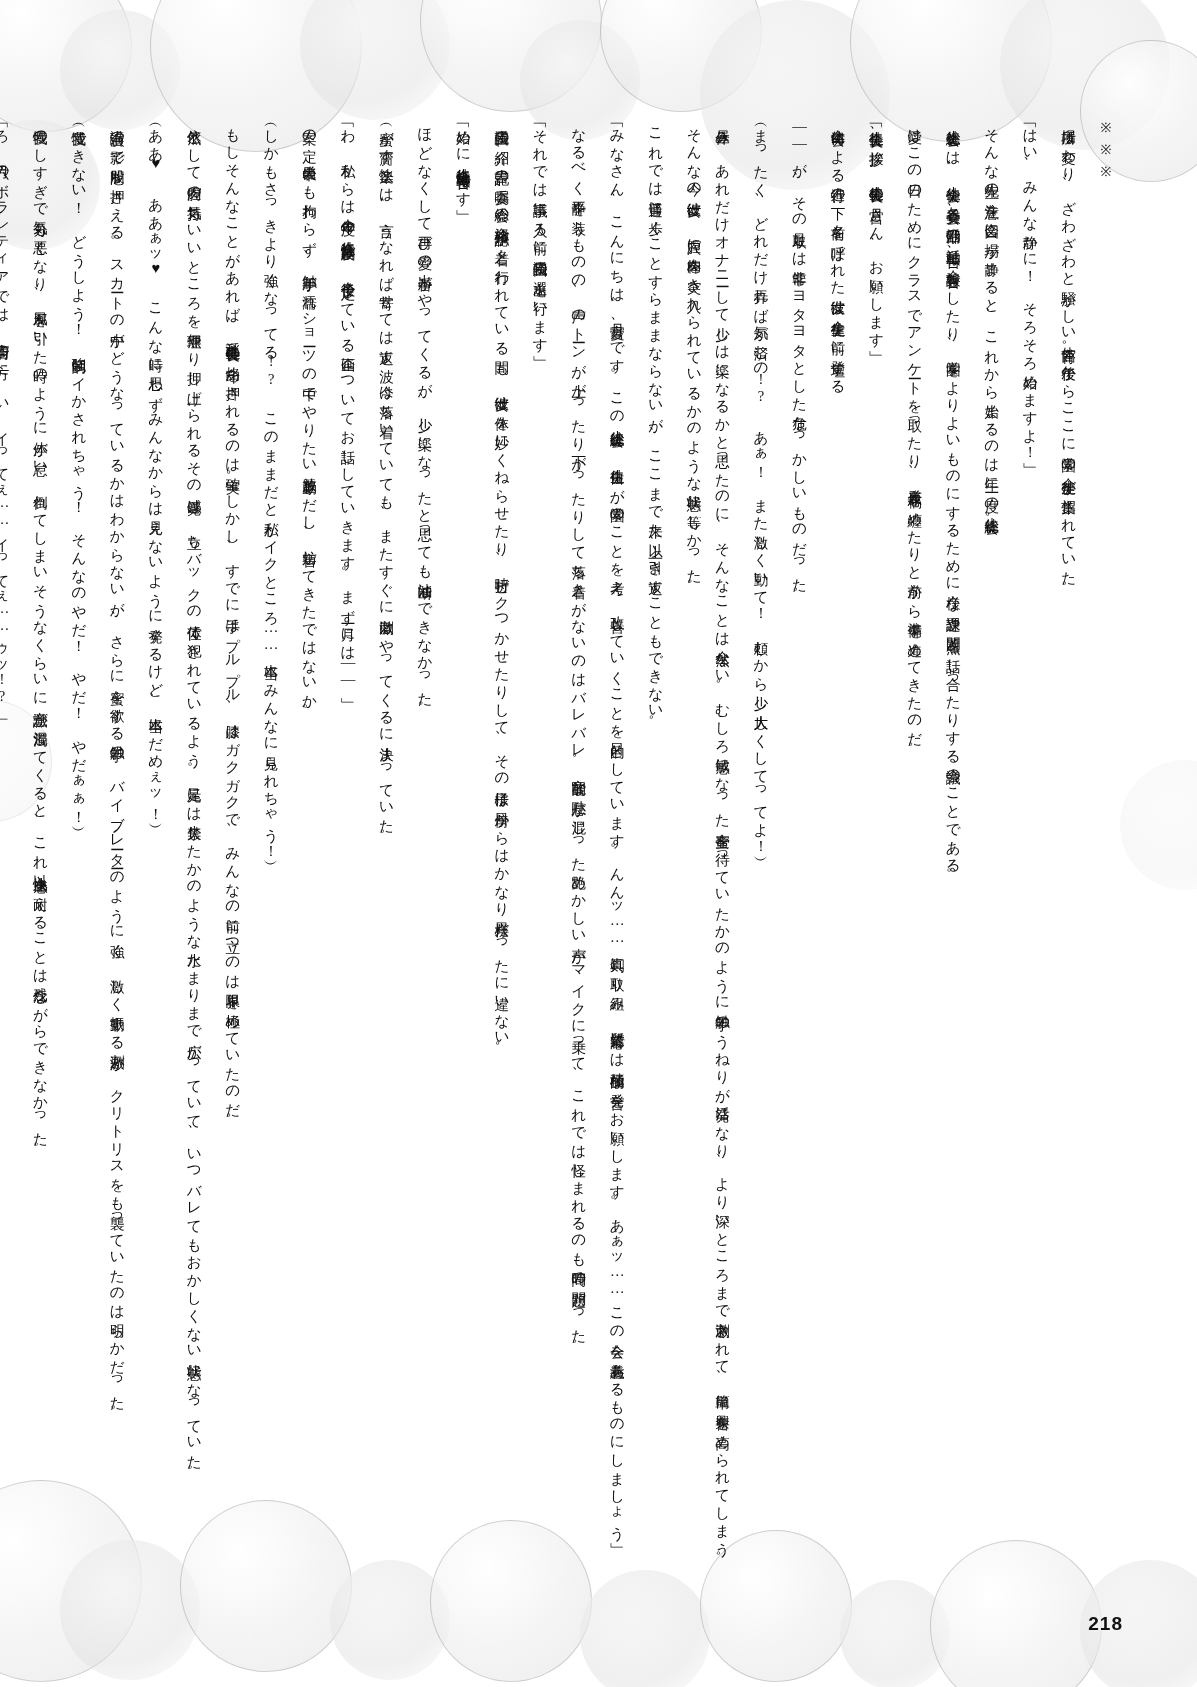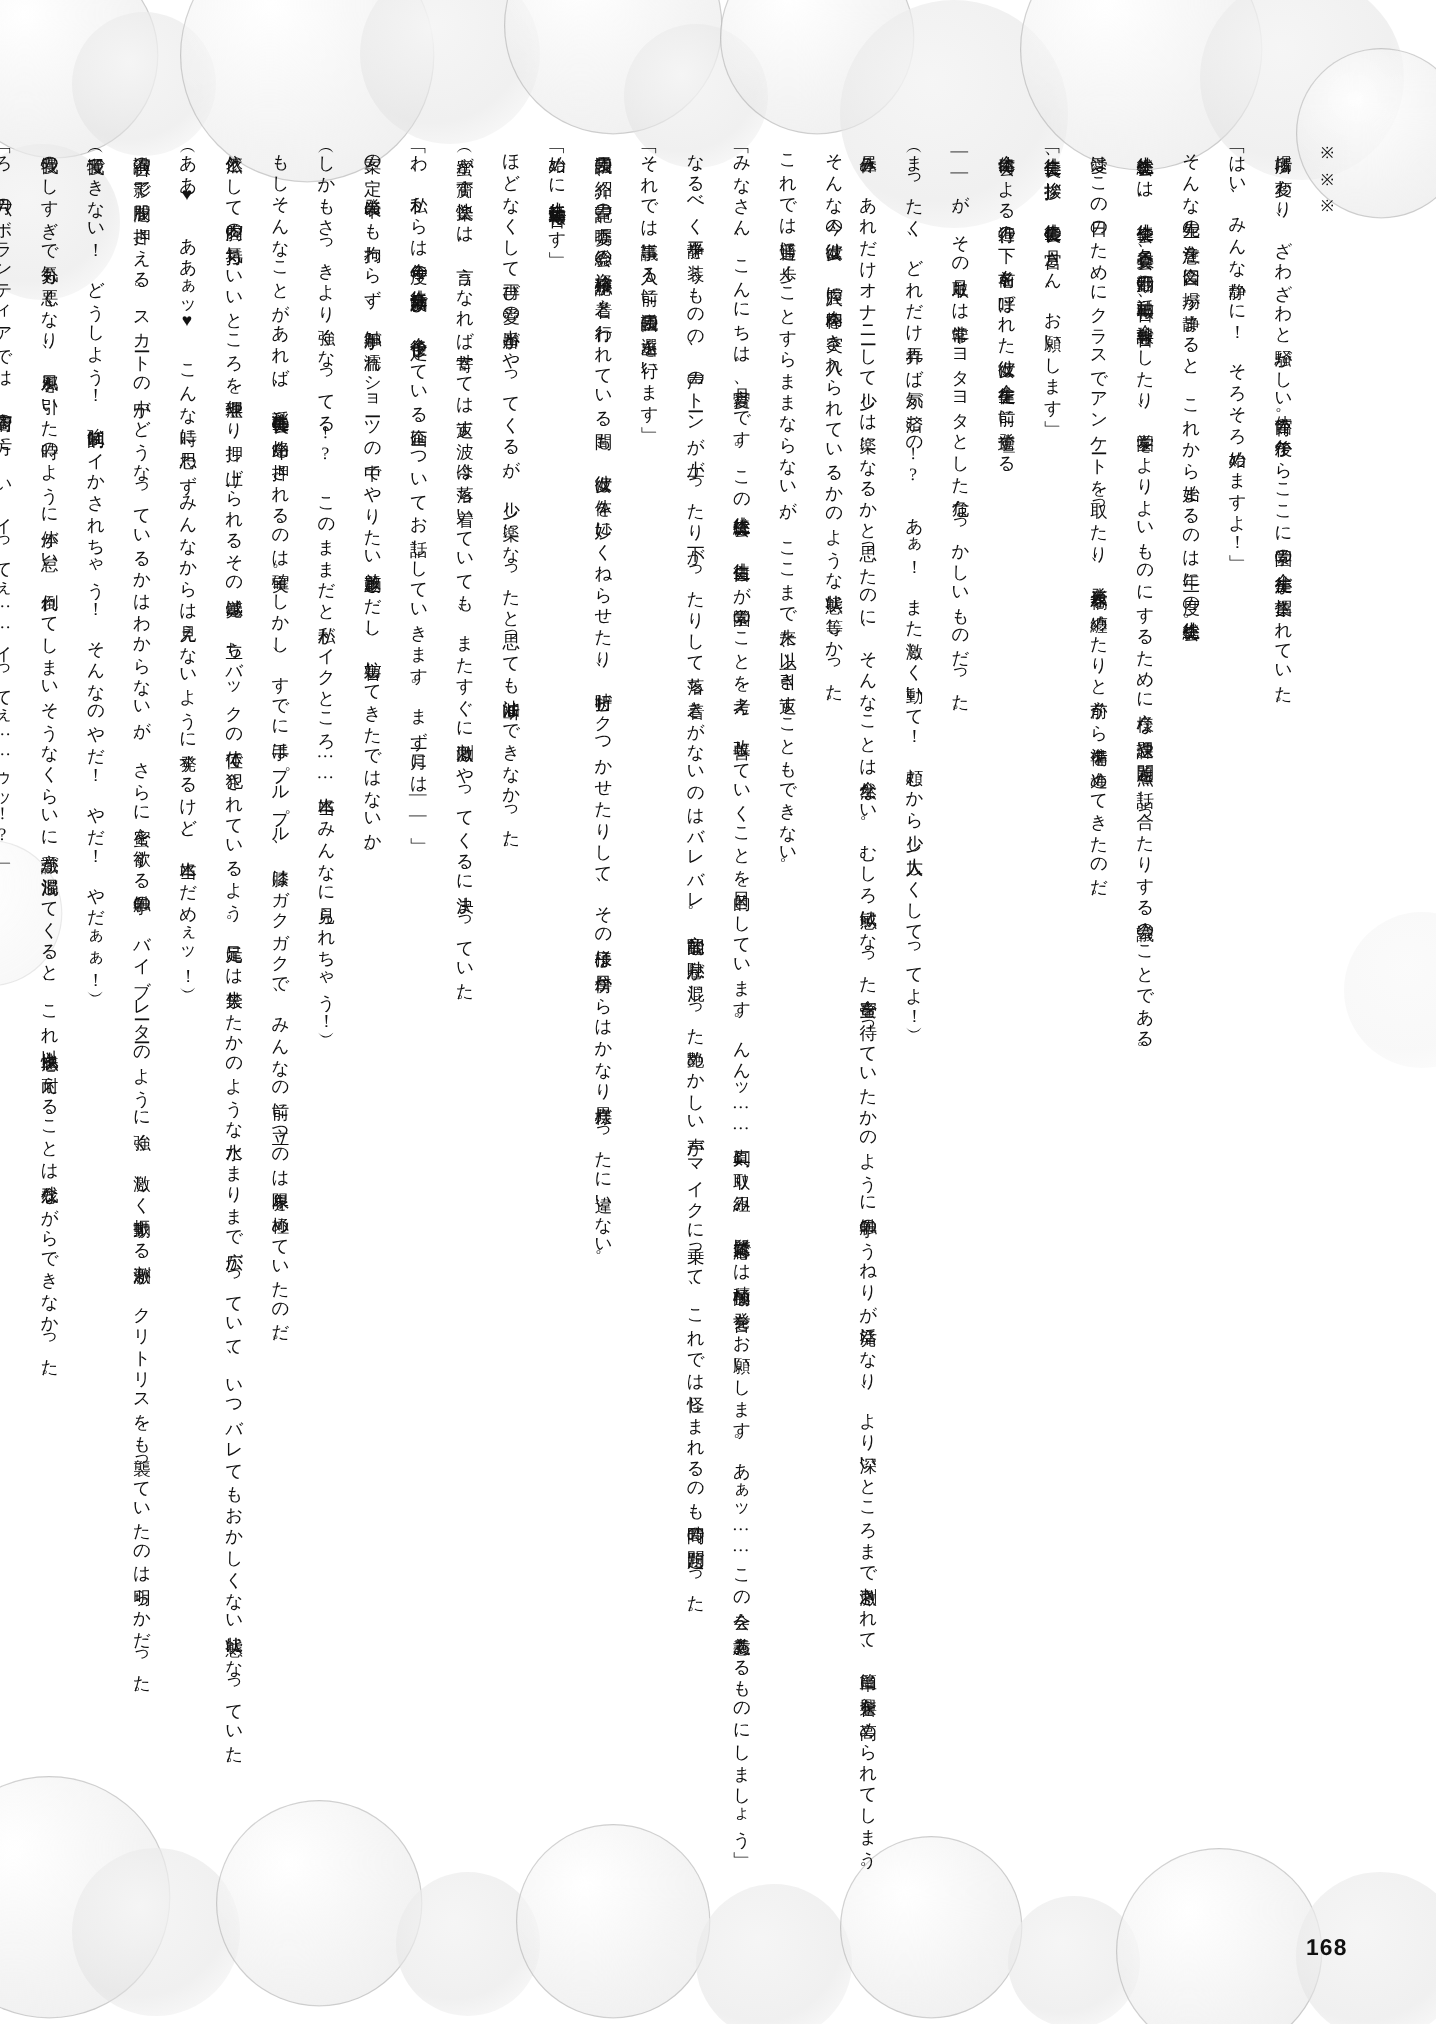--- a/index.html
+++ b/index.html
@@ -138,14 +138,14 @@
     <div class="column">もしそんなことがあれば、淫乱生徒会長の烙印を押されるのは確実。しかし、すでに手はプルプル、膝はガクガクで、みんなの前に立つのは限界を極めていたのだ。</div>
     <div class="column">依然として膣肉の気持ちいいところを無理やり押し上げられるその感覚は、立ちバックの体位で犯されているよう。足元には失禁したかのような水たまりまで広がっていて、いつバレてもおかしくない状態になっていた。</div>
     <div class="column">（ああ♥　ああぁッ♥　こんな時に思わずみんなからは見えないように発するけど、本当にだめぇッ！）</div>
     <div class="column">講演台の影で股間を押さえる。スカートの中がどうなっているかはわからないが、さらに蜜を欲する触手の、バイブレーターのように強く、激しく振動する刺激が、クリトリスをも襲っていたのは明らかだった。</div>
     <div class="column">（我慢できない！　どうしよう！　強制的にイかされちゃう！　そんなのやだ！　やだ！　やだぁぁ！）</div>
     <div class="column">我慢のしすぎで気分も悪くなり、風邪を引いた時のように体が怠い。倒れてしまいそうなくらいに意識が混濁してくると、これ以上快感を耐えることは残念ながらできなかった。</div>
     <div class="column">「ろ、六月のボランティアでは、商店街の方に、い、イってぇ……イってぇ……ゥッ!?」</div>
 
   </div>
 
-  <div class="page-number">168</div>
+  <div class="page-number">218</div>
 </div>
 
 </body></html>

